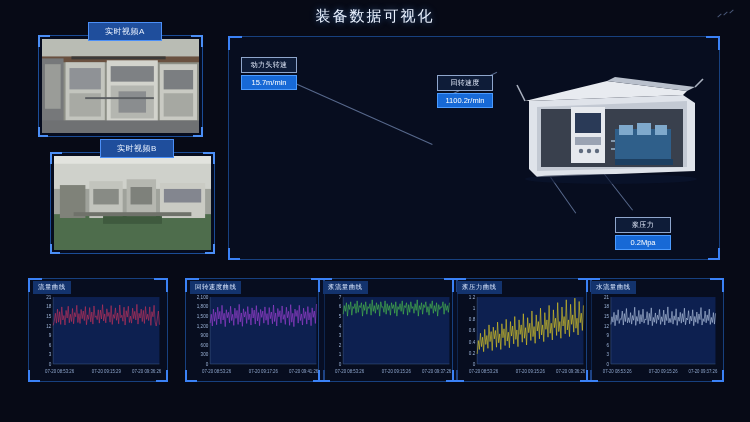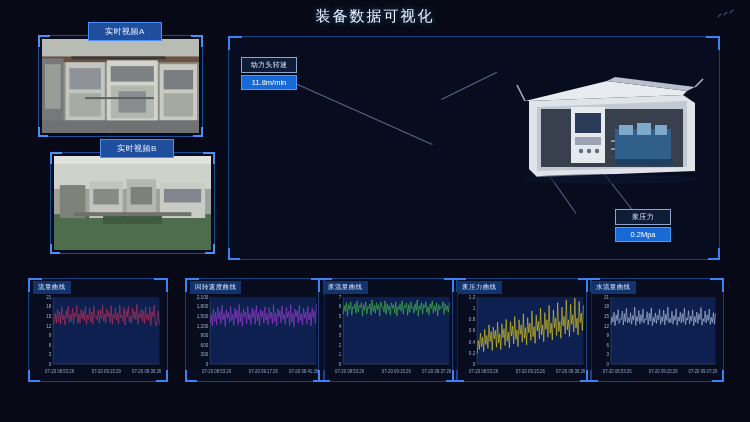--- a/index.html
+++ b/index.html
@@ -76,21 +76,21 @@
     white-space:nowrap;
   }
   .tag-value {
     margin-top:2px; background:#1769d6; border:1px solid #4b9bff;
     color:#ffffff; font-size:7.5px; text-align:center; padding:2px 0;
     white-space:nowrap;
   }
   #tag-spindle-speed { left:12px; top:20px; }
   #tag-rotary-speed  { left:208px; top:38px; }
   #tag-slurry-flow   { left:296px; top:180px; }
-  #tag-slurry-press  { left:386px; top:172px; }
+  #tag-slurry-press  { left:386px; top:180px; }
 
   .leader { position:absolute; background:#6b7fa8; height:1px; transform-origin:0 0; opacity:.8; }
 
   
   #equipment { position:absolute; right:8px; top:30px; width:200px; height:120px; }
 
   
   #chart-strip { position:absolute; left:0; top:278px; width:750px; height:110px; }
   .chart-card { position:absolute; top:0; width:140px; height:104px; }
   .chart-title {
@@ -209,21 +209,25 @@
       <rect x="104" y="92" width="58" height="6" fill="#1d3f61"></rect>
 
       <path d="M100 74 L104 74 M100 82 L104 82" stroke="#9fb6cd" stroke-width="1.4"></path>
 
       <ellipse cx="100" cy="112" rx="86" ry="5" fill="#0c1530" opacity=".6"></ellipse>
     </svg>
   </div>
 
   <div class="tag" id="tag-spindle-speed">
     <div class="tag-name">动力头转速</div>
-    <div class="tag-value">11.8m/min</div>
+    <div class="tag-value">15.7m/min</div>
+  </div>
+  <div class="tag" id="tag-rotary-speed">
+    <div class="tag-name">回转速度</div>
+    <div class="tag-value">1100.2r/min</div>
   </div>
   <div class="tag" id="tag-slurry-press">
     <div class="tag-name">浆压力</div>
     <div class="tag-value">0.2Mpa</div>
   </div>
 </div>
 
 <div id="chart-strip">
   <div class="frame chart-card" style="left:28px;">
     <span class="c3"></span>

